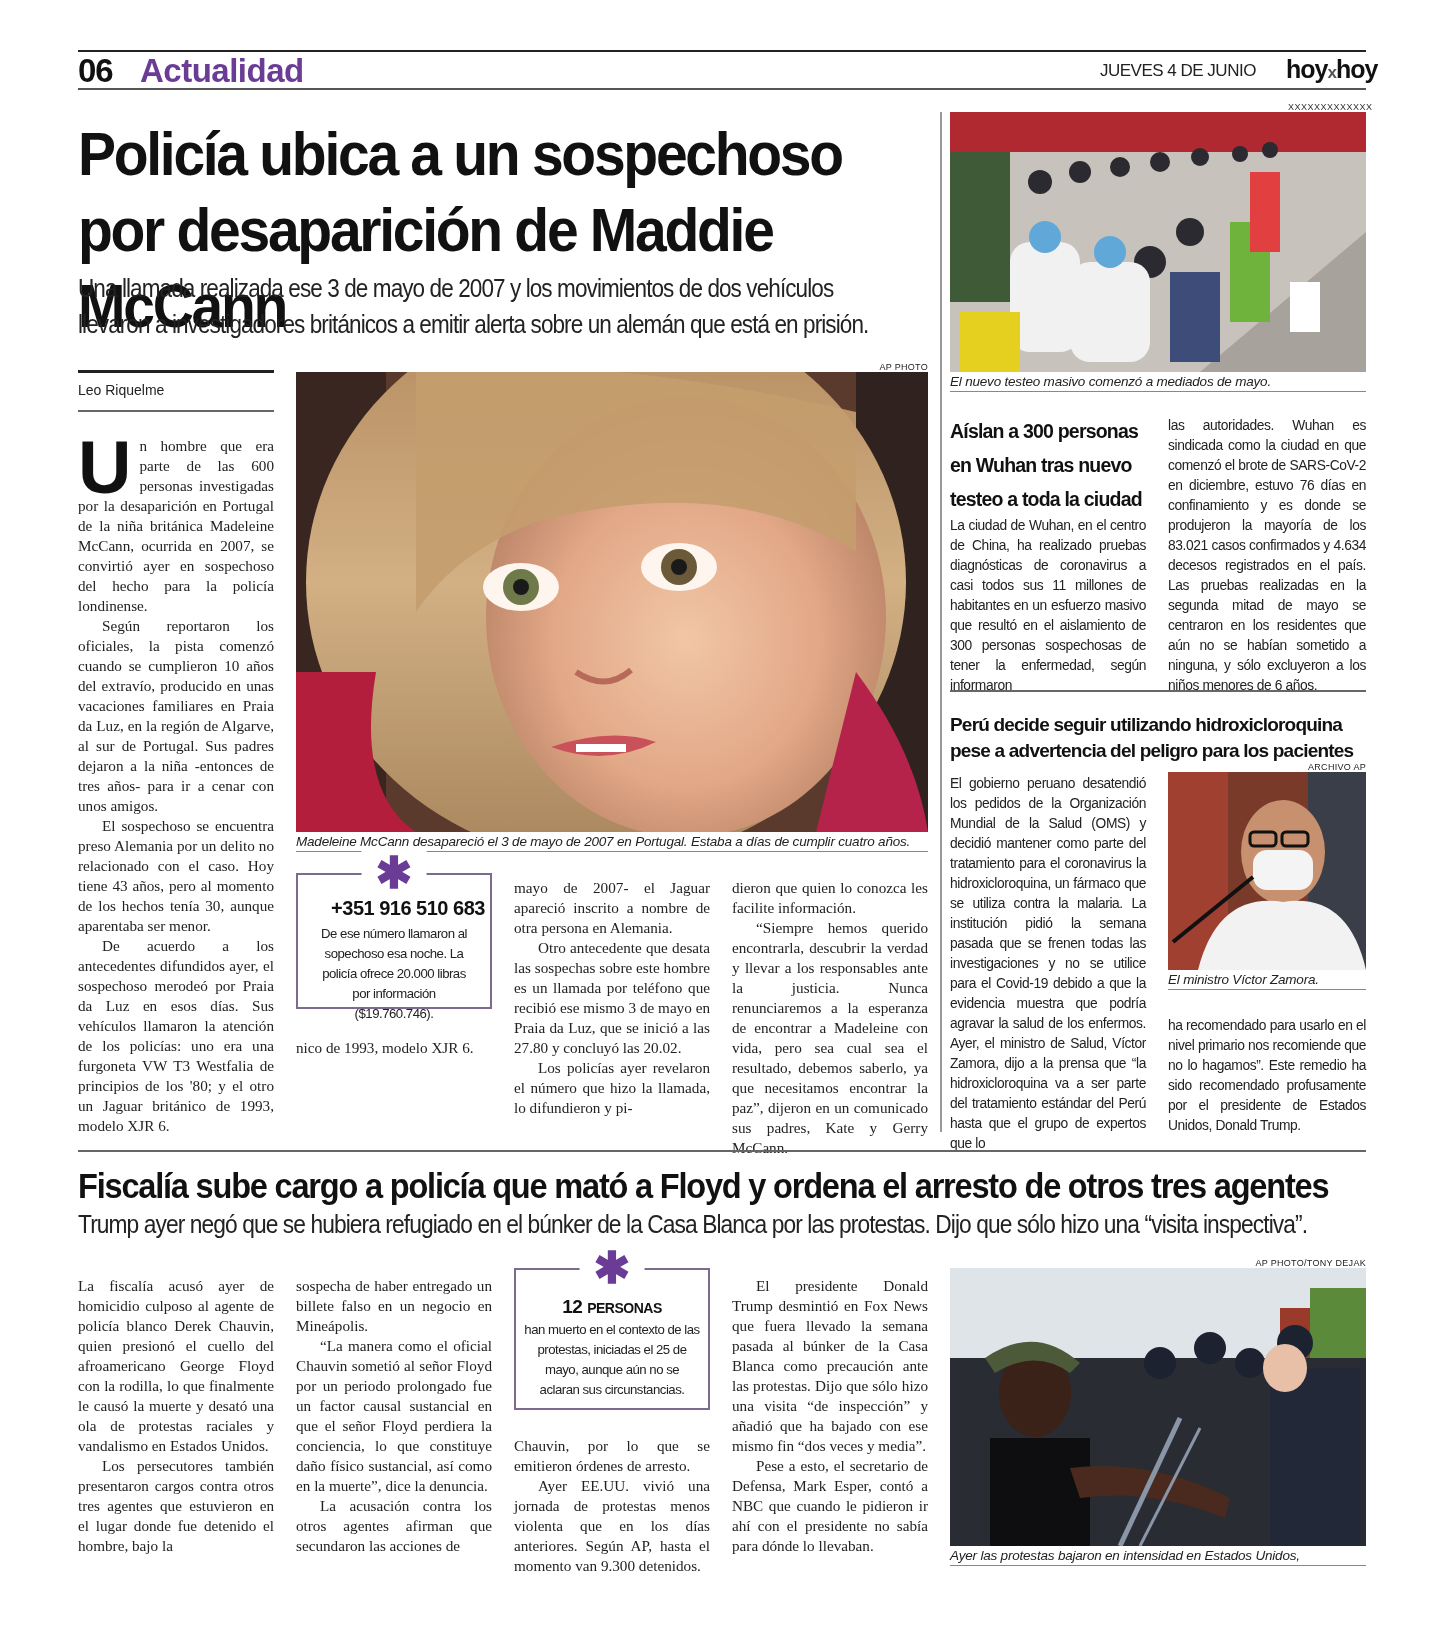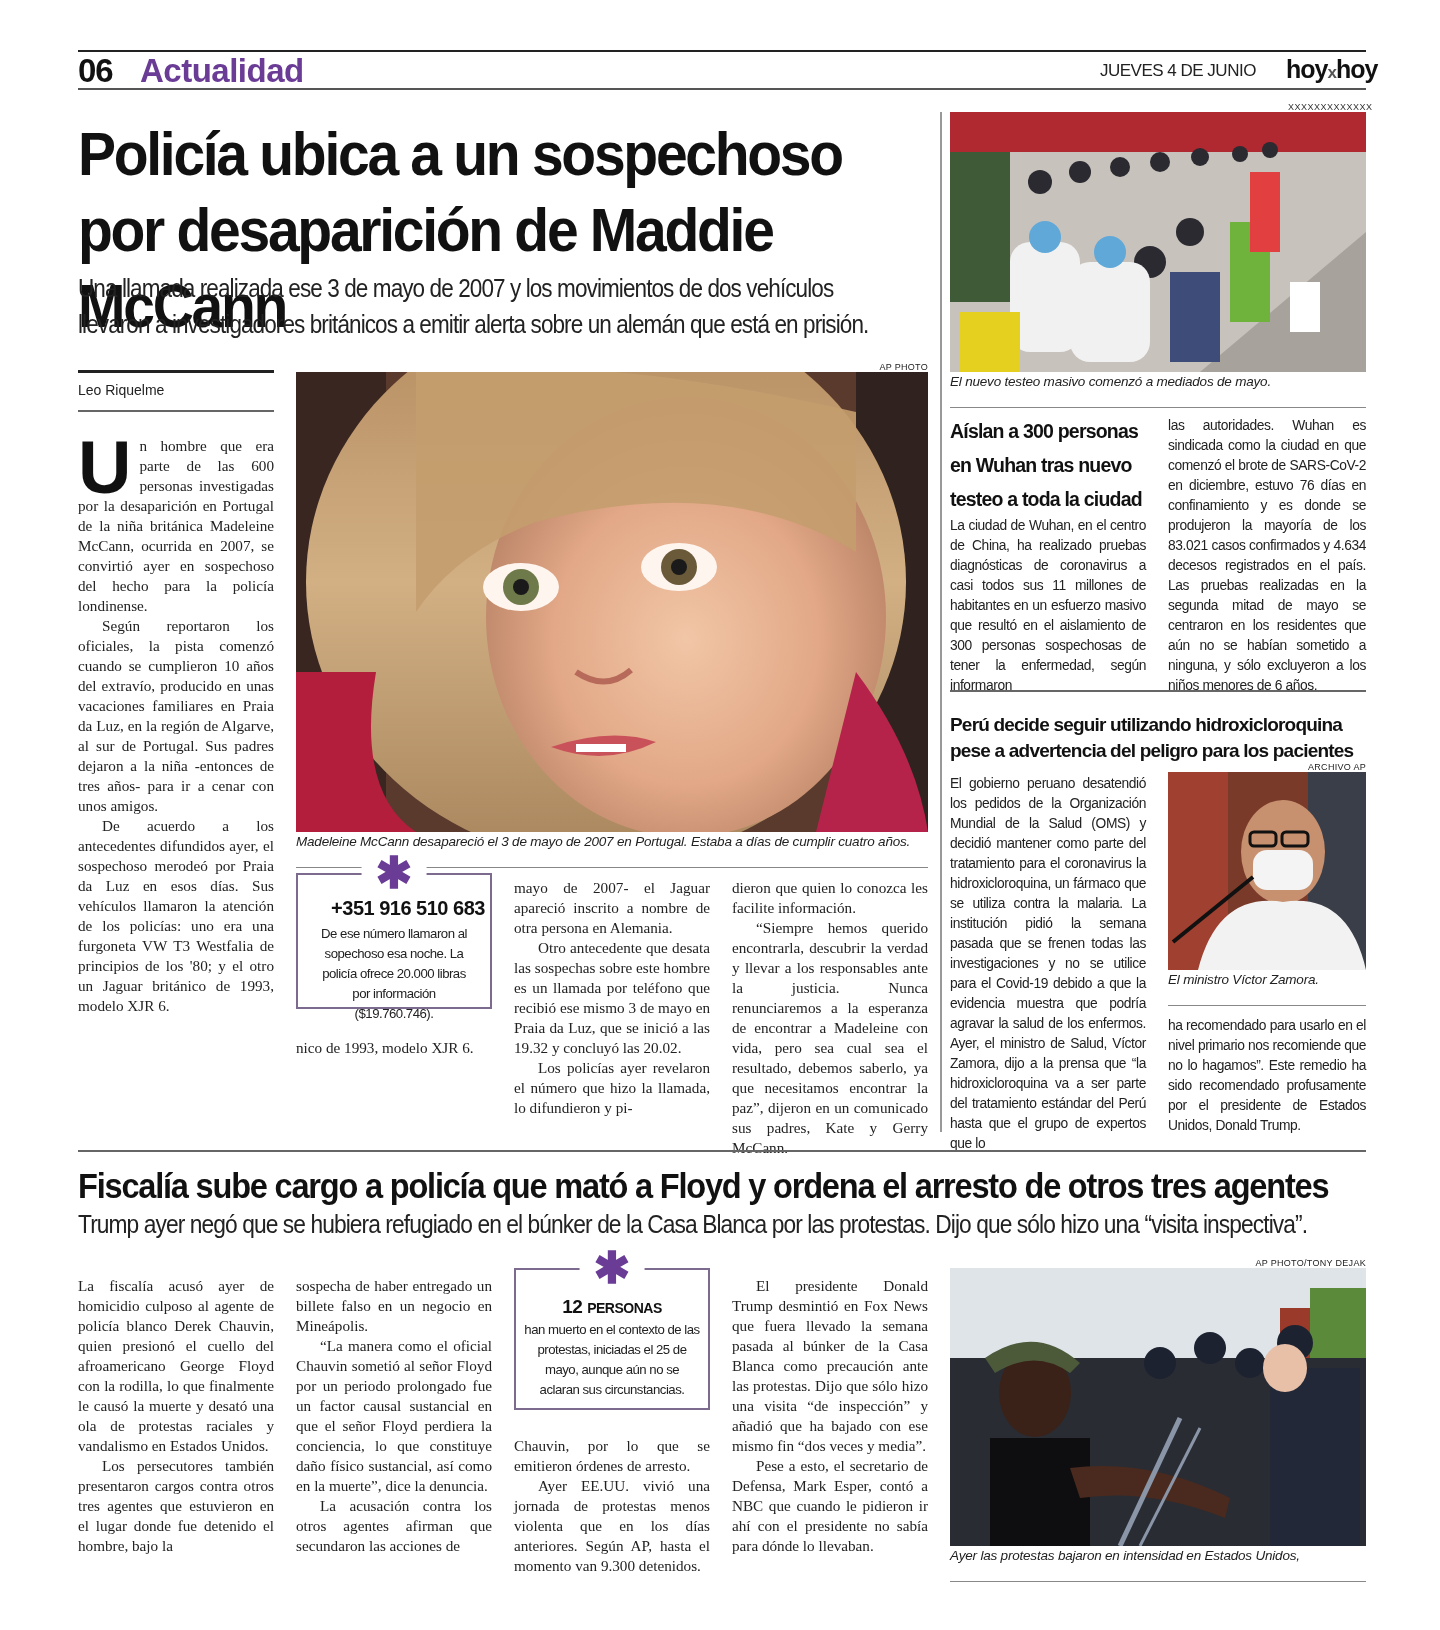--- a/index.html
+++ b/index.html
@@ -26,21 +26,21 @@
   .byline { left: 78px; top: 382px; font-size: 14px; color: #222; }
   .byline-rule2 { left: 78px; top: 410px; width: 196px; height: 2px; background: #666; }
 
   .col { font-size: 15.2px; line-height: 20px; text-align: justify; hyphens: auto; color: #222; }
   .col p { text-indent: 24px; }
   .col p.first { text-indent: 0; }
   .dropcap { float: left; font-family: "Liberation Sans", sans-serif; font-size: 74px; line-height: 56px; font-weight: bold; color: #111; margin: 4px 8px 0 0; }
 
   
   .photo-credit { font-size: 9px; color: #222; text-align: right; letter-spacing: 0.3px; }
-  .caption { font-size: 13.5px; font-style: italic; color: #222; border-bottom: 1.5px solid #888; padding-bottom: 18px; letter-spacing: -0.2px; }
+  .caption { font-size: 13.5px; font-style: italic; color: #222; border-bottom: 1.5px solid #888; padding-bottom: 2px; letter-spacing: -0.2px; }
   .photo { overflow: hidden; }
 
   
   .callout { border: 2px solid #7d6a8f; text-align: center; font-family: "Liberation Sans", sans-serif; background: #fff; }
   .callout .star { position: absolute; left: 50%; transform: translateX(-50%); top: -24px; background: #fff; padding: 0 14px; font-size: 44px; line-height: 44px; font-weight: bold; color: #6a3c96; }
   .callout .big { font-weight: bold; color: #111; letter-spacing: -0.5px; }
   .callout .small { color: #222; letter-spacing: -0.5px; }
 
   .vrule { width: 2px; background: #999; }
   .hrule { height: 2px; background: #666; }
@@ -65,20 +65,21 @@
 <h1 class="abs h1 sans">Policía ubica a un sospechoso por desaparición de Maddie McCann</h1>
 <div class="abs deck sans">Una llamada realizada ese 3 de mayo de 2007 y los movimientos de dos vehículos llevaron a investigadores británicos a emitir alerta sobre un alemán que está en prisión.</div>
 
 <div class="abs byline-rule1"></div>
 <div class="abs byline sans">Leo Riquelme</div>
 <div class="abs byline-rule2"></div>
 
 <div class="abs col" style="left:78px;top:436px;width:196px;">
   <p class="first"><span class="dropcap">U</span><span>n hombre que era parte de las 600 personas investigadas por la desaparición en Portugal de la niña británica Madeleine McCann, ocurrida en 2007, se convirtió ayer en sospechoso del hecho para la policía londinense.</span></p>
   <p>Según reportaron los oficiales, la pista comenzó cuando se cumplieron 10 años del extravío, producido en unas vacaciones familiares en Praia da Luz, en la región de Algarve, al sur de Portugal. Sus padres dejaron a la niña -entonces de tres años- para ir a cenar con unos amigos.</p>
+  <p>El sospechoso se encuentra preso Alemania por un delito no relacionado con el caso. Hoy tiene 43 años, pero al momento de los hechos tenía 30, aunque aparentaba ser menor.</p>
   <p style="max-height:200px;overflow:hidden;">De acuerdo a los antecedentes difundidos ayer, el sospechoso merodeó por Praia da Luz en esos días. Sus vehículos llamaron la atención de los policías: uno era una furgoneta VW T3 Westfalia de principios de los '80; y el otro un Jaguar británico de 1993, modelo XJR 6.</p>
 </div>
 
 <div class="abs photo-credit sans" style="left:840px;top:362px;width:88px;">AP PHOTO</div>
 <div class="abs photo" style="left:296px;top:372px;width:632px;height:460px;">
   <svg width="632" height="460" viewBox="0 0 632 460">
     <defs>
       <radialGradient id="face" cx="50%" cy="55%" r="55%">
         <stop offset="0%" stop-color="#f1c6a6"></stop>
         <stop offset="60%" stop-color="#e2a887"></stop>
@@ -116,21 +117,21 @@
   <div class="big" style="margin-top:22px;font-size:20px;padding-left:28px;">+351 916 510 683</div>
   <div class="small" style="margin:4px 20px 0;font-size:13.2px;line-height:20px;">De ese número llamaron al sopechoso esa noche. La policía ofrece 20.000 libras por información ($19.760.746).</div>
 </div>
 
 <div class="abs col" style="left:296px;top:1038px;width:196px;">
   <p class="first">nico de 1993, modelo XJR 6.</p>
 </div>
 
 <div class="abs col" style="left:514px;top:878px;width:196px;">
   <p class="first">mayo de 2007- el Jaguar apareció inscrito a nombre de otra persona en Alemania.</p>
-  <p>Otro antecedente que desata las sospechas sobre este hombre es un llamada por teléfono que recibió ese mismo 3 de mayo en Praia da Luz, que se inició a las 19.32 y concluyó las 20.02.</p>
+  <p>Otro antecedente que desata las sospechas sobre este hombre es un llamada por teléfono que recibió ese mismo 3 de mayo en Praia da Luz, que se inició a las 27.80 y concluyó las 20.02.</p>
   <p>Los policías ayer revelaron el número que hizo la llamada, lo difundieron y pi-</p>
 </div>
 
 <div class="abs col" style="left:732px;top:878px;width:196px;">
   <p class="first">dieron que quien lo conozca les facilite información.</p>
   <p>“Siempre hemos querido encontrarla, descubrir la verdad y llevar a los responsables ante la justicia. Nunca renunciaremos a la esperanza de encontrar a Madeleine con vida, pero sea cual sea el resultado, debemos saberlo, ya que necesitamos encontrar la paz”, dijeron en un comunicado sus padres, Kate y Gerry McCann.</p>
 </div>
 
 <div class="abs vrule" style="left:940px;top:112px;height:1020px;"></div>
 

